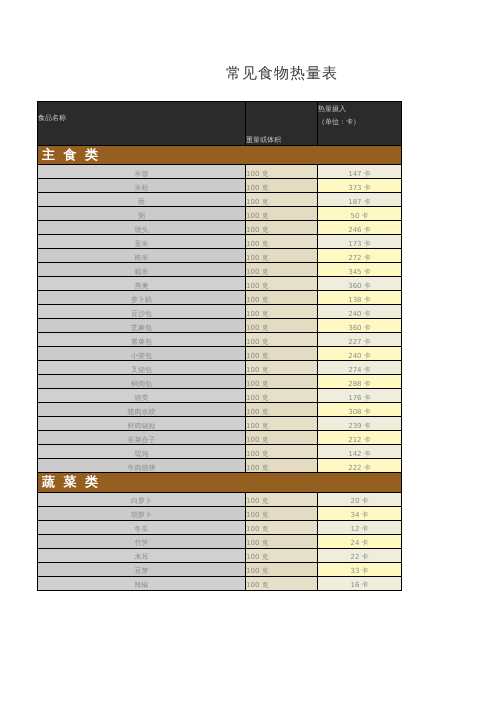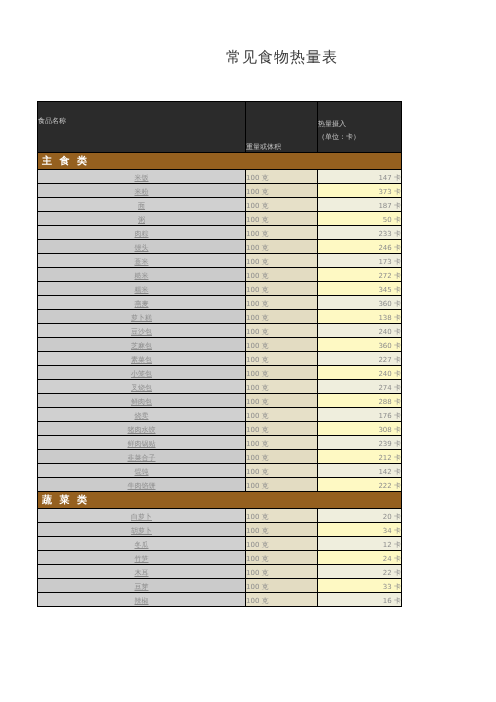--- a/index.html
+++ b/index.html
@@ -16,21 +16,21 @@
     position: relative;
   }
   .page {
     position: relative;
     width: 496px;
     height: 702px;
     background: #ffffff;
   }
   .doc-title {
     position: absolute;
-    top: 48px;
+    top: 64px;
     left: 0;
     width: 496px;
     text-align: center;
     padding-left: 68px;
     box-sizing: border-box;
     font-size: 15px;
     color: #3a3a3a;
     letter-spacing: 1px;
     font-family: "DejaVu Serif", "Liberation Serif", serif;
   }
@@ -67,57 +67,56 @@
     text-align: left;
     padding: 2px 3px 2px 3px;
     vertical-align: bottom;
   }
   thead th.h-name {
     vertical-align: middle;
     padding-bottom: 11px;
   }
   thead th.h-kcal {
     vertical-align: top;
-    padding-top: 18px;
+    padding-top: 3px;
   }
   .kcal-l1 { display: block; }
   .kcal-l2 { display: block; margin-top: 4px; }
 
   
   tr.section td {
     background: #95601f;
     color: #ffffff;
     height: 14px;
     padding: 1px 4px;
     letter-spacing: 2px;
     font-weight: bold;
-    font-size: 10px;
+    font-size: 13px;
     vertical-align: middle;
   }
   
   td.c-name {
     background: #d0d0d0;
     color: #8d8d8d;
     text-align: center;
     height: 13px;
     vertical-align: middle;
-    text-decoration: underline;
   }
   td.c-wt {
     background: #e6e0c8;
     color: #8d8d8d;
     text-align: left;
     padding-left: 3px;
     height: 13px;
     vertical-align: middle;
   }
   td.c-kcal {
     background: #efeedd;
     color: #8d8d8d;
-    text-align: right;
+    text-align: center;
     padding-left: 3px;
     height: 13px;
     vertical-align: middle;
   }
   tr.alt td.c-name { background: #cbcbcb; }
   tr.alt td.c-wt   { background: #e3dcc2; }
   tr.alt td.c-kcal { background: #fef9c3; }
 </style>
 </head>
 <body>
@@ -160,25 +159,20 @@
           <tr>
             <td class="c-name">面</td>
             <td class="c-wt">100 克</td>
             <td class="c-kcal">187 卡</td>
           </tr>
           <tr class="alt">
             <td class="c-name">粥</td>
             <td class="c-wt">100 克</td>
             <td class="c-kcal">50 卡</td>
           </tr>
-          <tr>
-            <td class="c-name">肉粽</td>
-            <td class="c-wt">100 克</td>
-            <td class="c-kcal">233 卡</td>
-          </tr>
           <tr class="alt">
             <td class="c-name">馒头</td>
             <td class="c-wt">100 克</td>
             <td class="c-kcal">246 卡</td>
           </tr>
           <tr>
             <td class="c-name">薏米</td>
             <td class="c-wt">100 克</td>
             <td class="c-kcal">173 卡</td>
           </tr>

